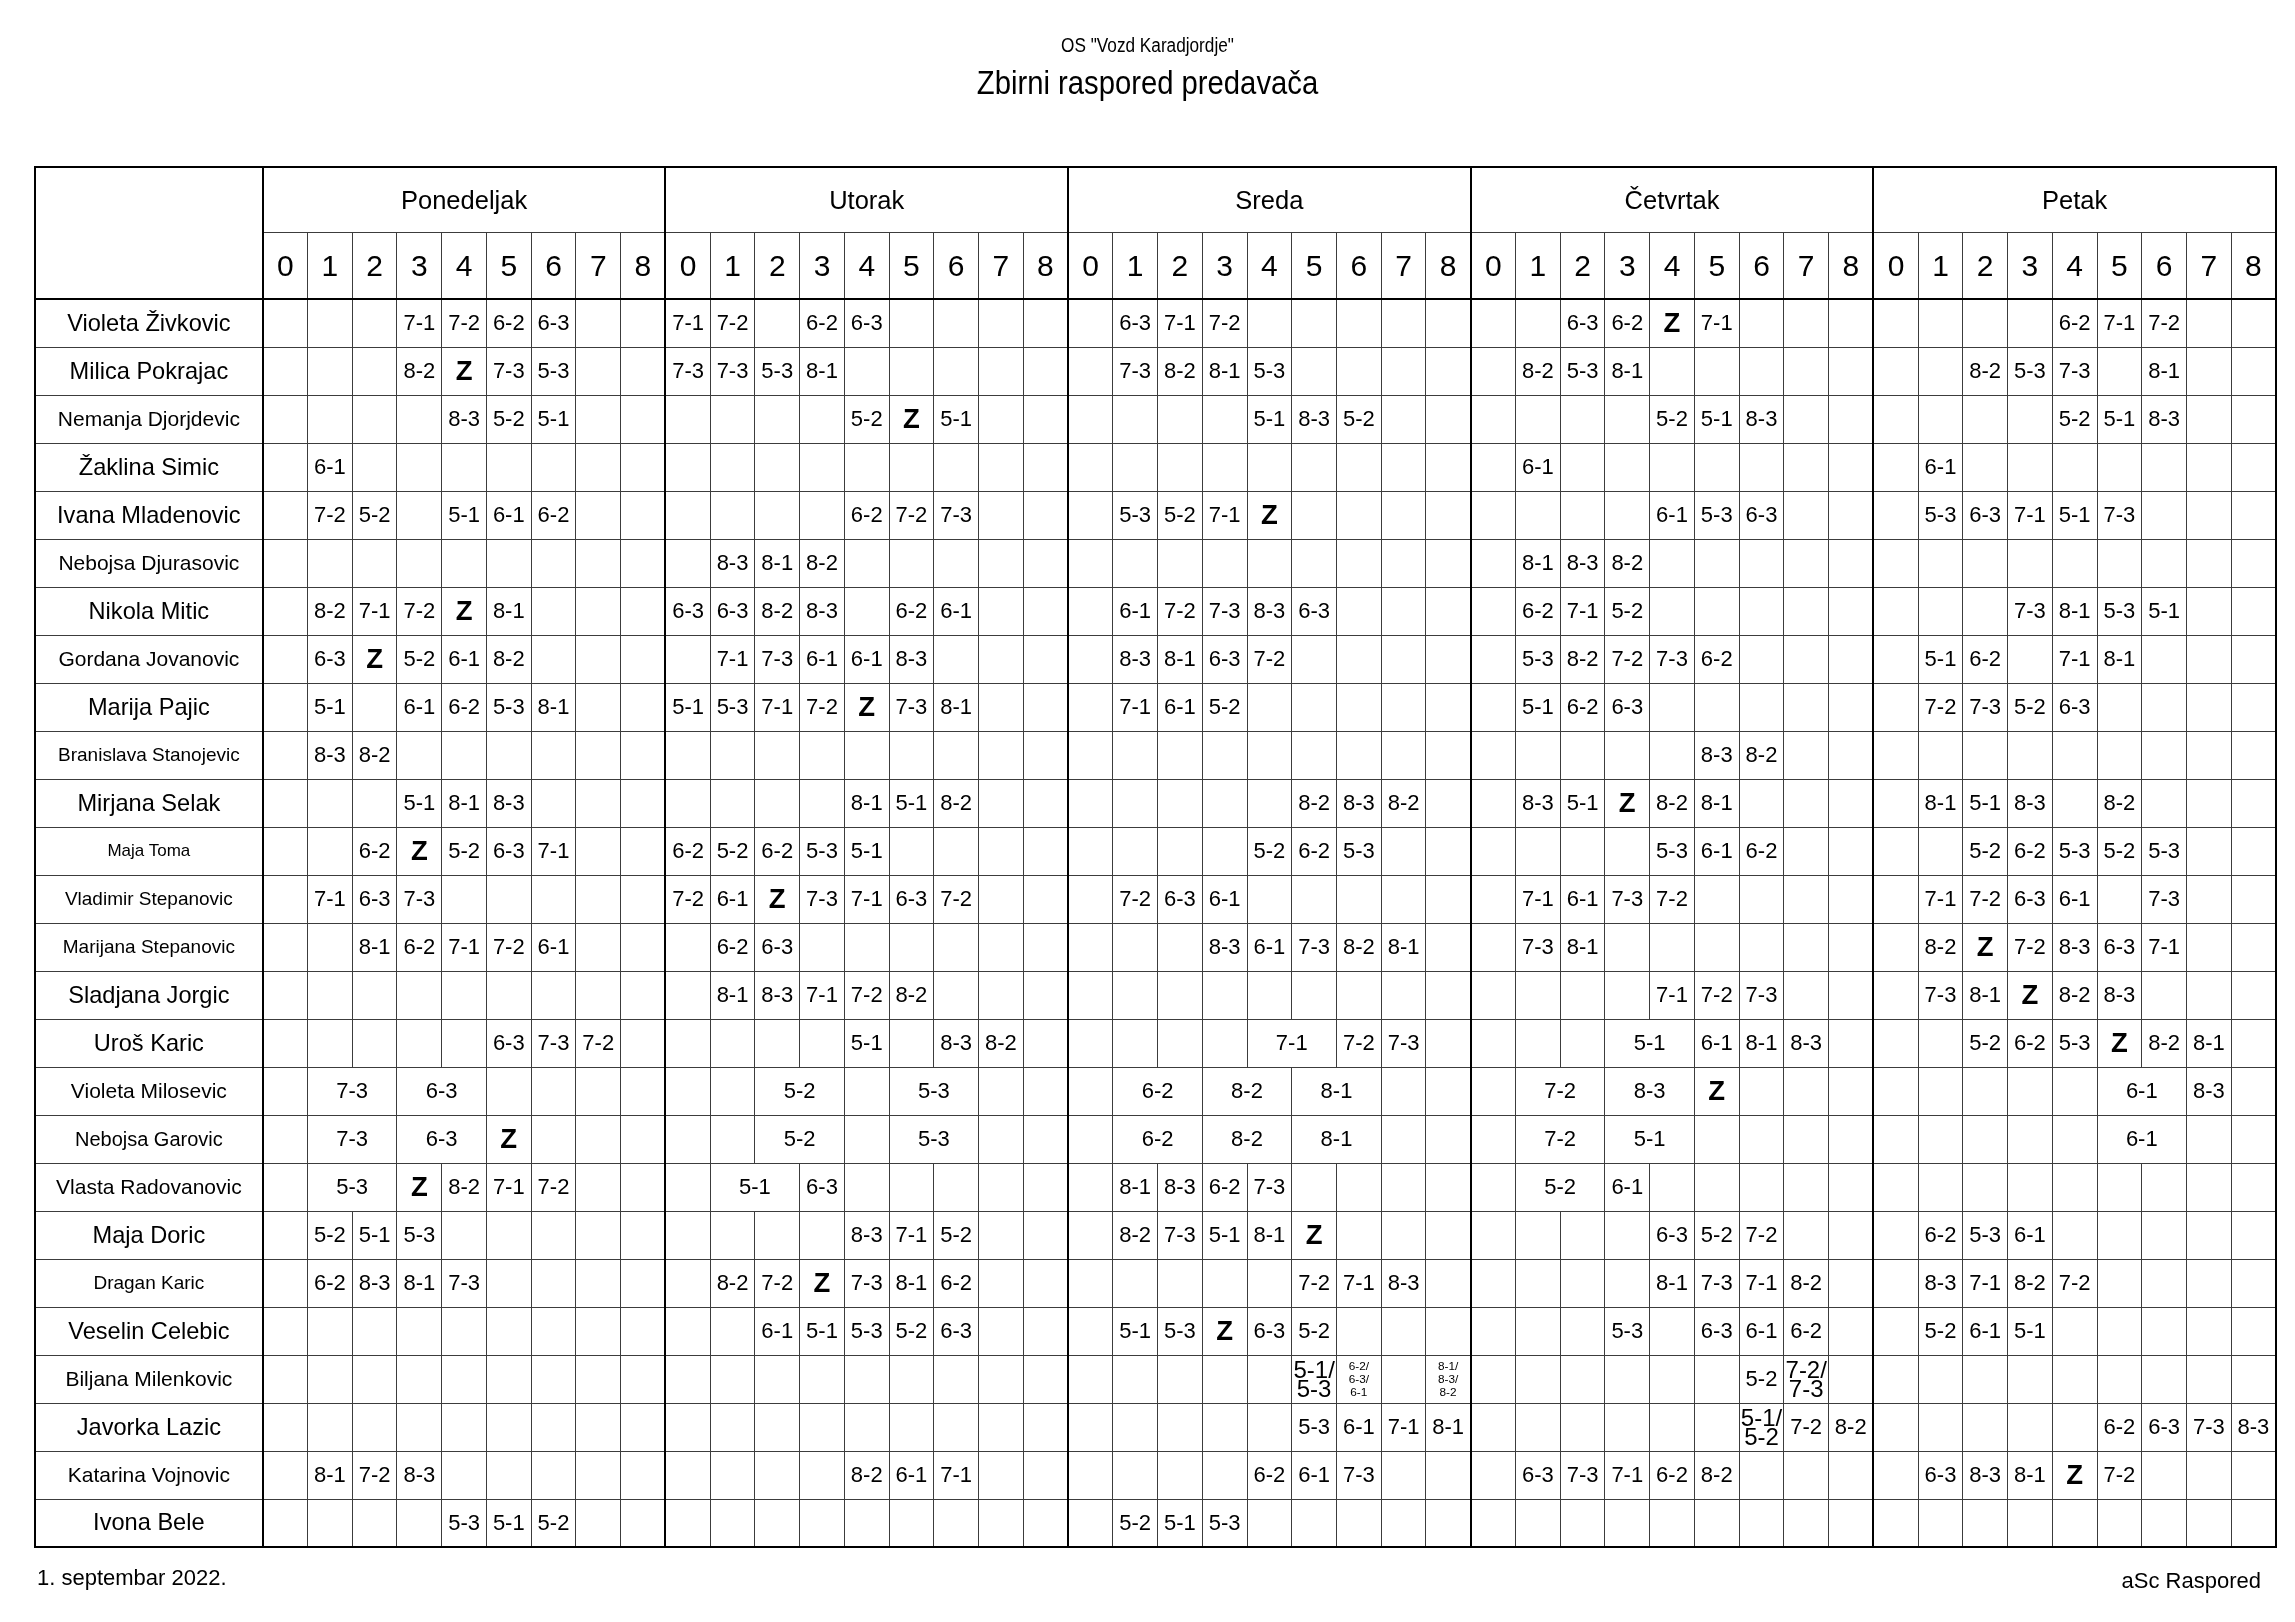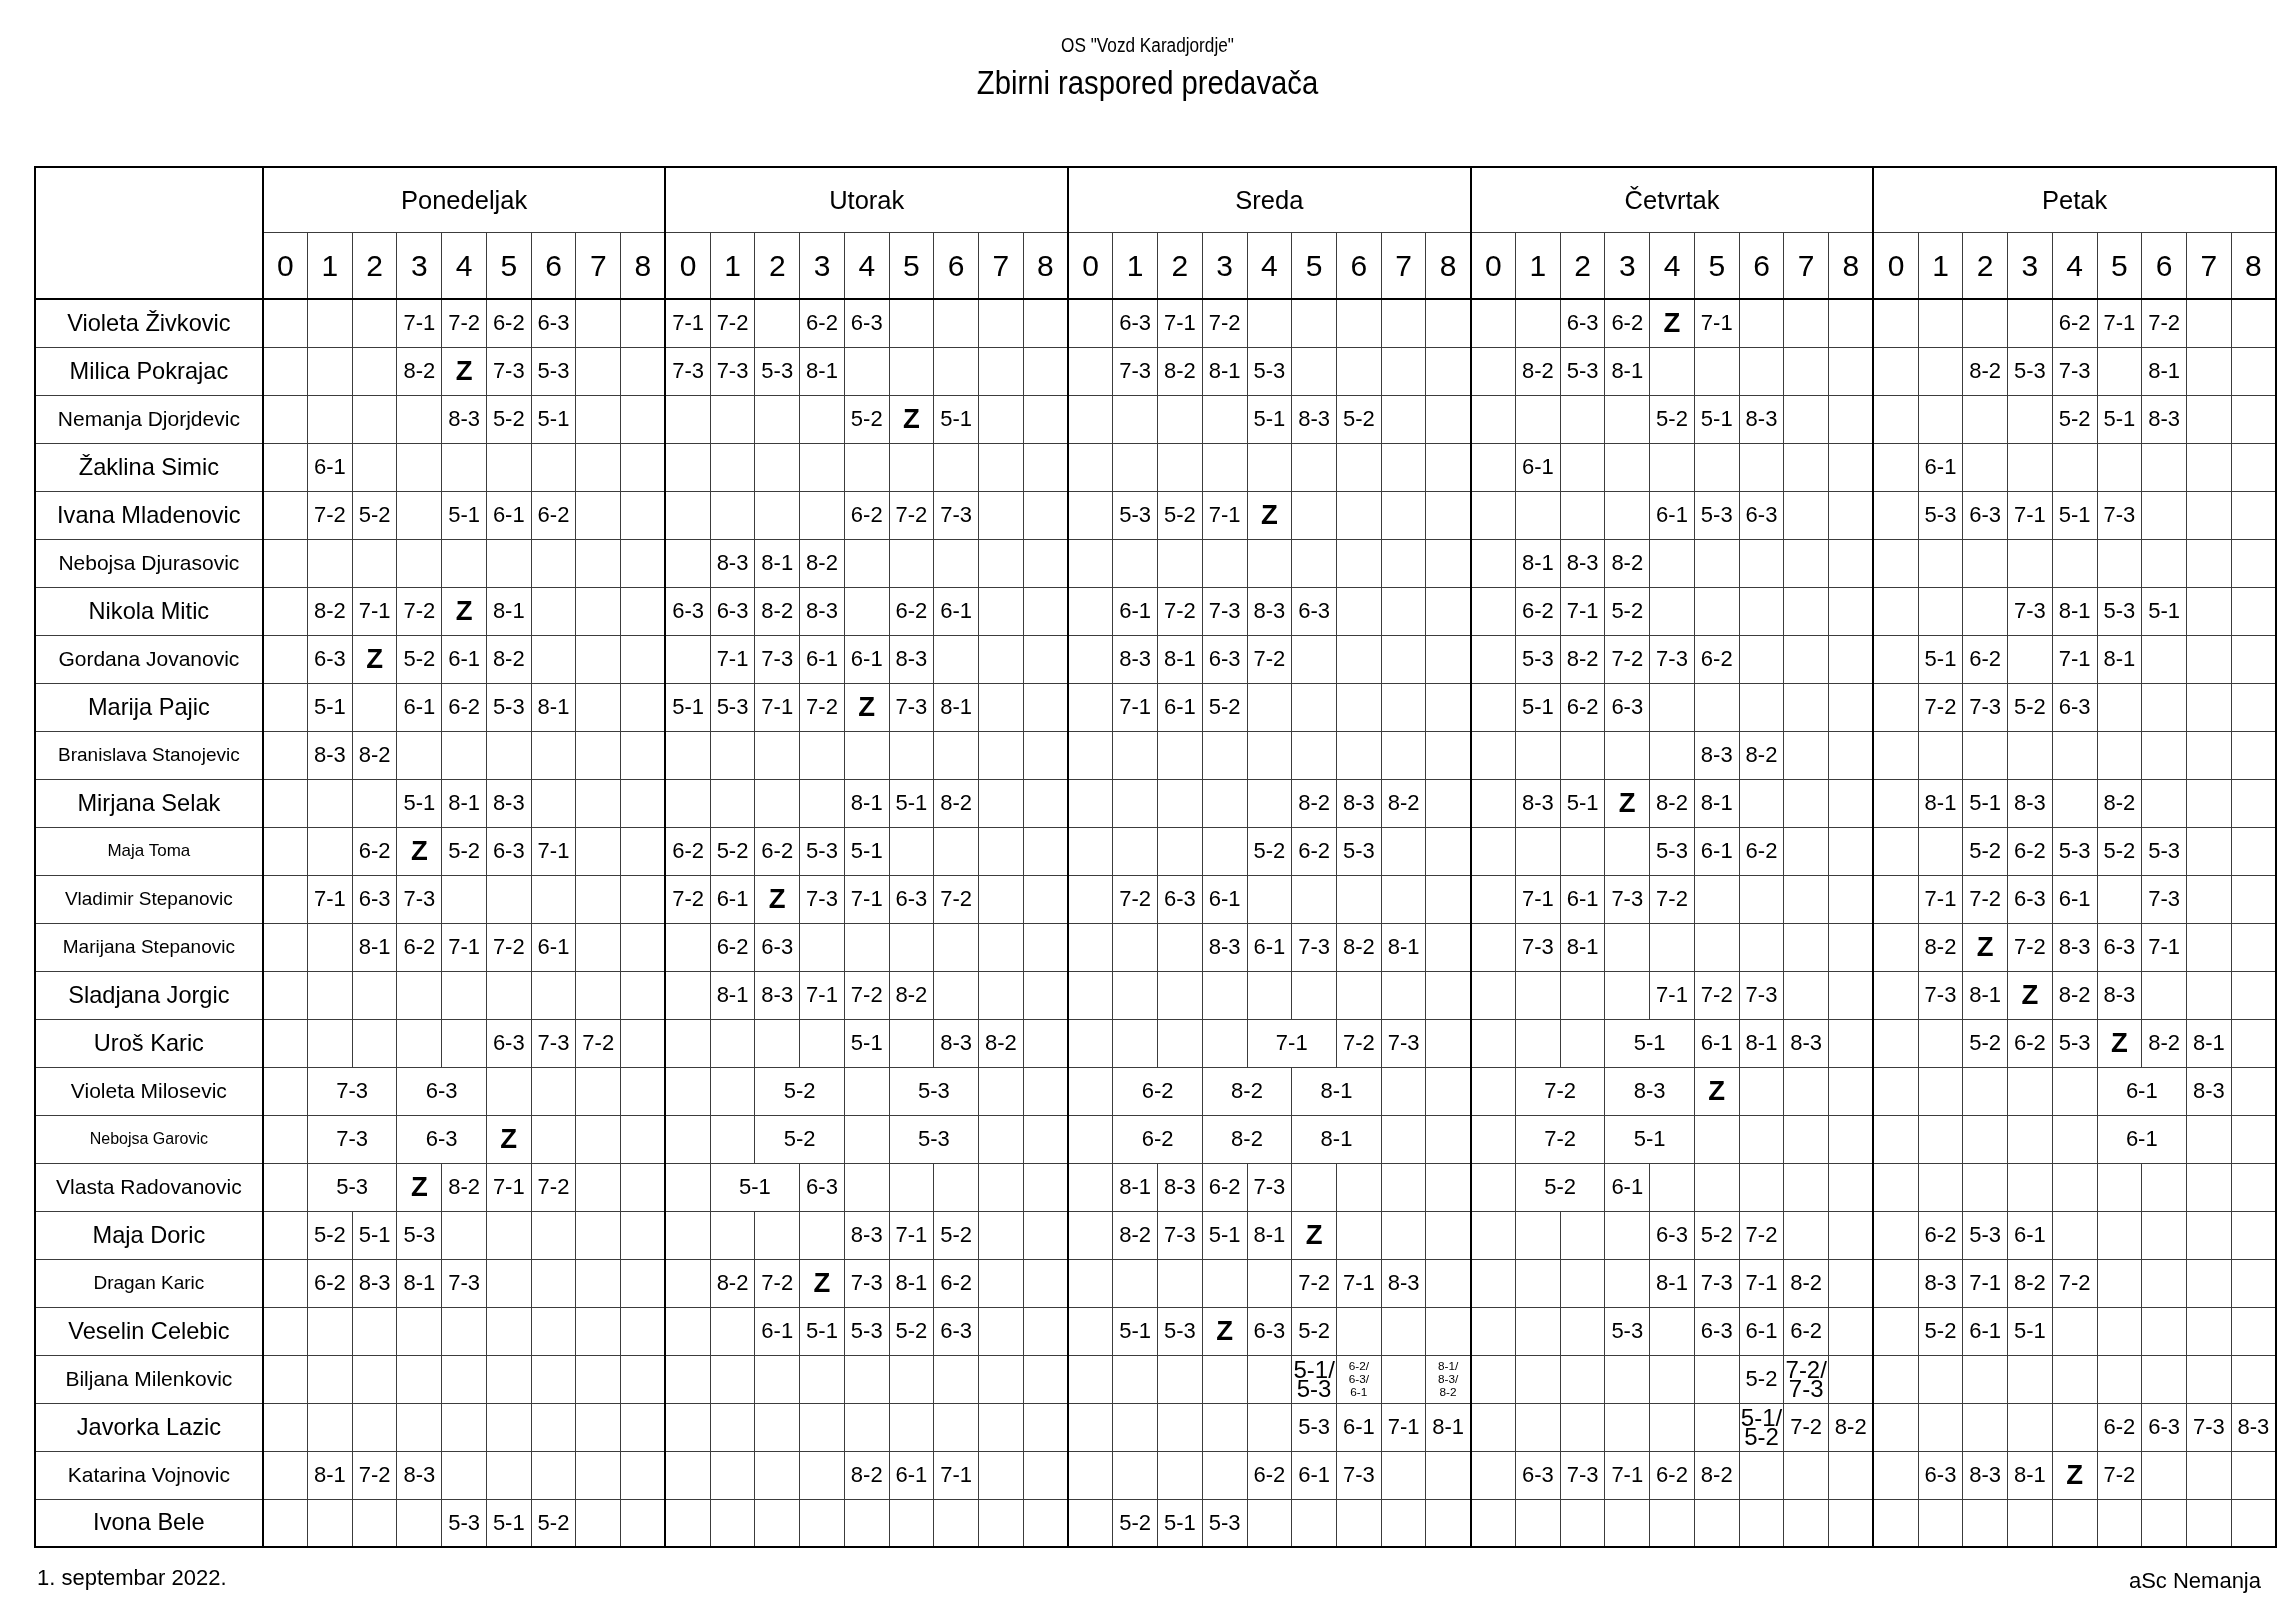--- a/index.html
+++ b/index.html
@@ -965,21 +965,21 @@
         <td class="ds"></td>
         <td></td>
         <td></td>
         <td></td>
         <td></td>
         <td colspan="2">6-1</td>
         <td>8-3</td>
         <td></td>
       </tr>
       <tr>
-        <td class="name" style="font-size: 16px; margin-top: 41px;">Nebojsa Garovic</td>
+        <td class="name" style="font-size: 20px; margin-top: 41px;">Nebojsa Garovic</td>
         <td class="ds"></td>
         <td colspan="2">7-3</td>
         <td colspan="2">6-3</td>
         <td class="z">Z</td>
         <td></td>
         <td></td>
         <td></td>
         <td class="ds"></td>
         <td></td>
         <td colspan="2">5-2</td>
@@ -1404,14 +1404,14 @@
         <td></td>
         <td></td>
         <td></td>
         <td></td>
         <td></td>
       </tr>
     </tbody>
 </table>
 
 <div class="footer-left">1. septembar 2022.</div>
-<div class="footer-right">aSc Nemanja</div>
+<div class="footer-right">aSc Raspored</div>
 
 
 </body></html>

